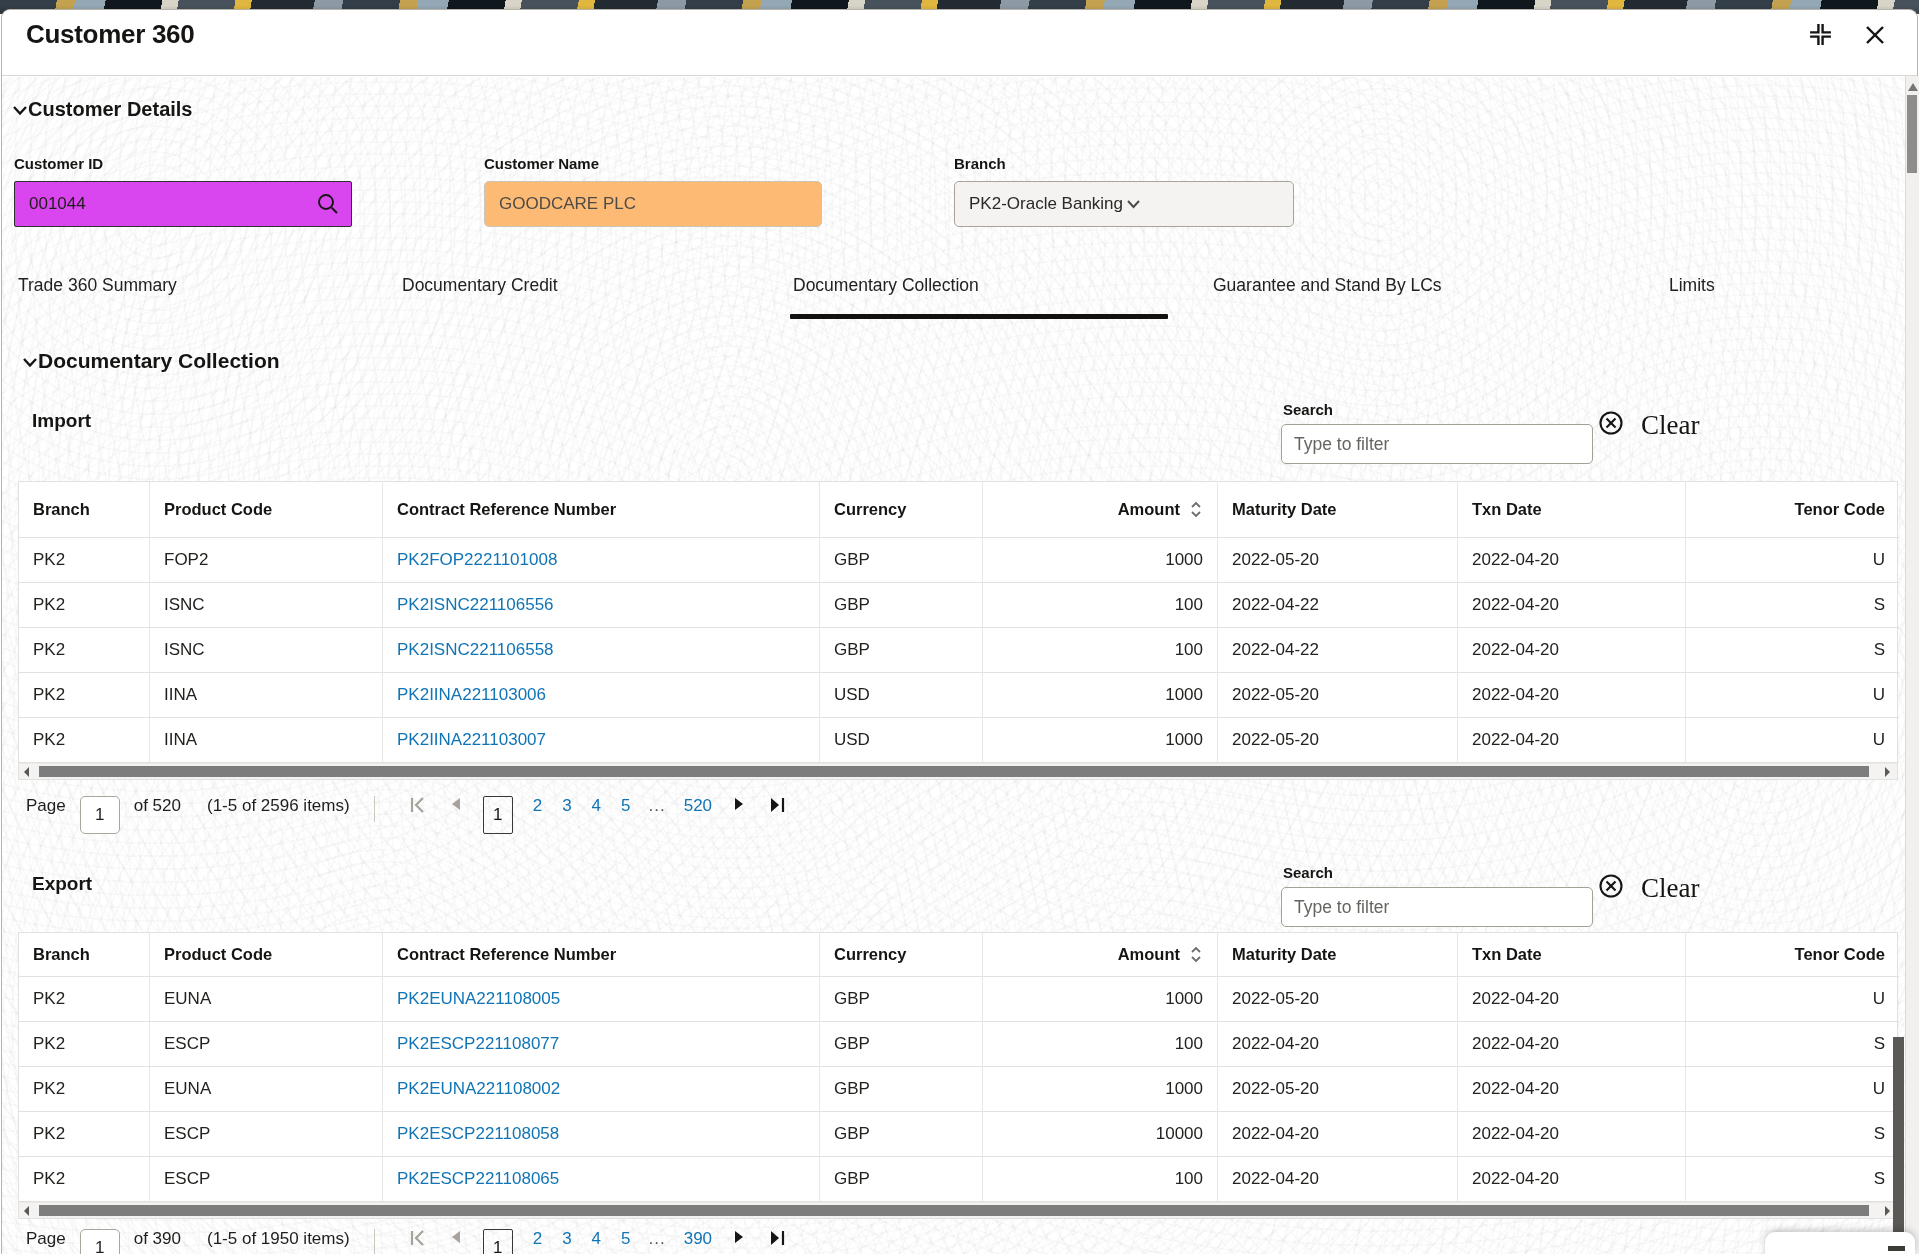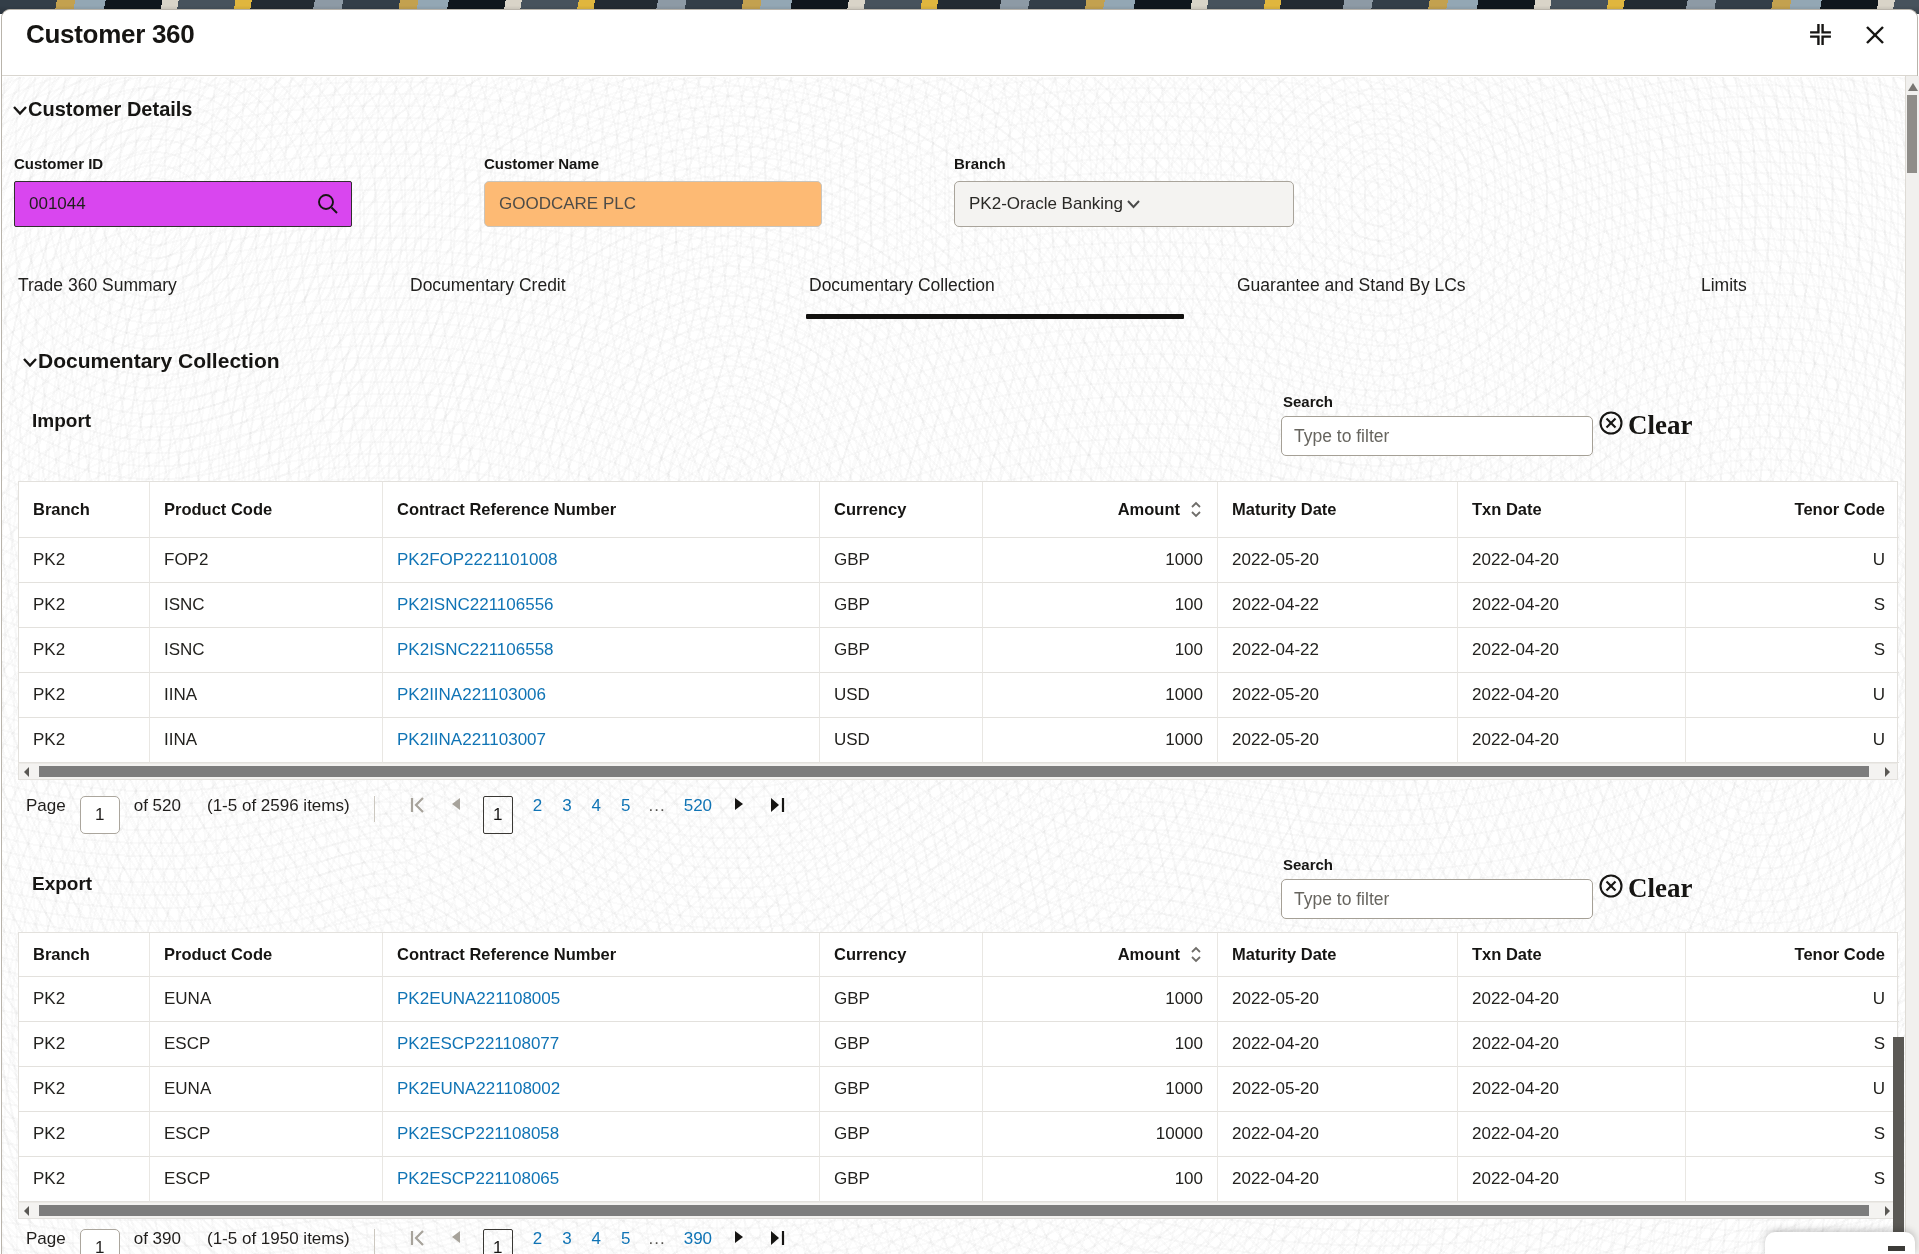--- a/index.html
+++ b/index.html
@@ -59,36 +59,36 @@
     width:100%; height:46px; background:#fdba74; border:1px solid #c9c5bd; border-radius:5px;
     font-family:"Liberation Sans",sans-serif; font-size:17px; color:#4e4c48; padding:0 14px;
   }
   .select {
     width:340px; height:46px; background:#f4f3f1; border:1px solid #a9a49b; border-radius:5px;
     display:flex; align-items:center; padding:0 10px 0 14px; cursor:pointer;
   }
   .select span { font-size:17px; color:#2a2926; white-space:nowrap; overflow:hidden; flex:1;}
 
   
-  .tabs { display:flex; margin-top:46px; padding-left:16px;gap:8px; }
+  .tabs { display:flex; margin-top:46px; padding-left:16px; }
   .tab { font-size:17.5px; color:#22211f; cursor:pointer; line-height:24px;}
   .tab:nth-child(1){ width:384px;} .tab:nth-child(2){ width:391px;}
   .tab:nth-child(3){ width:420px;} .tab:nth-child(4){ width:456px;}
   .tab.active::after { content:""; display:block; height:5px; width:378px; background:#12110f;
     margin:17px 0 0 -3px; border-radius:1px;}
 
   
   .block-head { display:flex; align-items:flex-start; margin:0 200px 0 30px; height:72px; }
   .block-title { font-size:19px; font-weight:bold; color:#161513; align-self:center; }
   .search-group { margin-left:auto; display:flex; flex-direction:column; }
-  .search-group label { font-size:15px; font-weight:bold; color:#161513; margin:8px 0 6px 2px;}
+  .search-group label { font-size:15px; font-weight:bold; color:#161513; margin:16px 0 6px 2px;}
   .search-group input { width:312px; height:40px; border:1px solid #a5a096; border-radius:5px;
     font-family:"Liberation Sans",sans-serif; font-size:17.5px; padding:0 12px; color:#201e1c; background:#fff;}
   .search-group input::placeholder { color:#67655f; }
-  .clear-group { display:flex; align-items:center; gap:3px; margin:24px 0 0 4px; min-width:120px; cursor:pointer;font-weight:bold;}
+  .clear-group { display:flex; align-items:center; gap:16px; margin:24px 0 0 4px; min-width:120px; cursor:pointer;}
   .clear-group .clear-text { font-family:"Liberation Serif", serif; font-size:27px; color:#161513;}
 
   
   .otable { margin:24px 0 0 16px; width:1880px; background:#fff;
     border:1px solid #e3e1dd; border-bottom:none; }
   .otable.export { margin-top:12px; }
   .trow { display:grid; grid-template-columns:131px 233px 437px 163px 235px 240px 228px 213px; }
   .th, .td { border-right:1px solid #e9e7e3; border-bottom:1px solid #e3e1dd;
     display:flex; align-items:center; padding:0 14px; font-size:17px; overflow:hidden; white-space:nowrap;}
   .th { height:56px; font-weight:bold; color:#161513; font-size:16.5px;}

